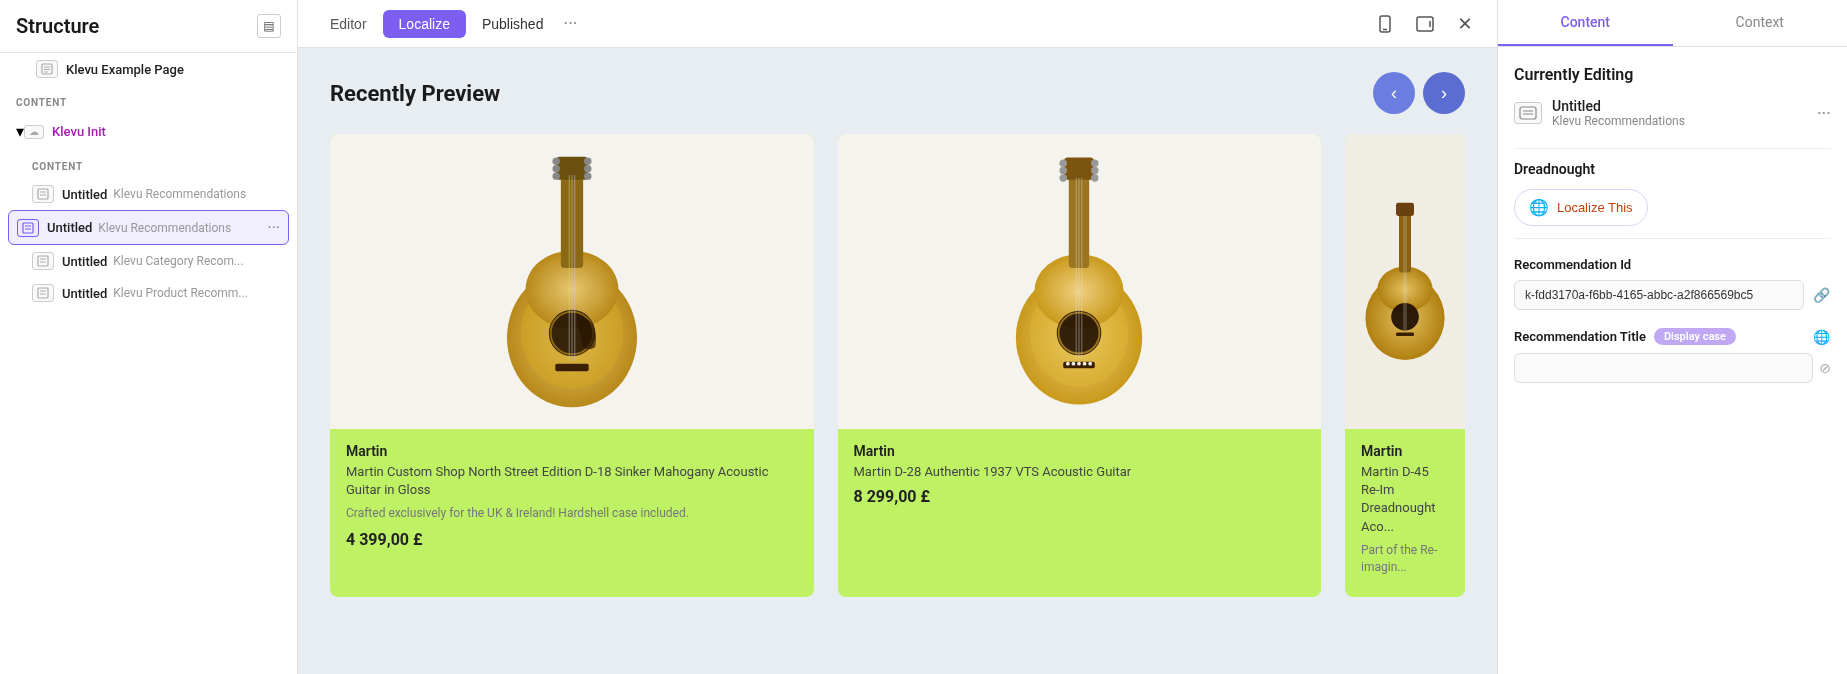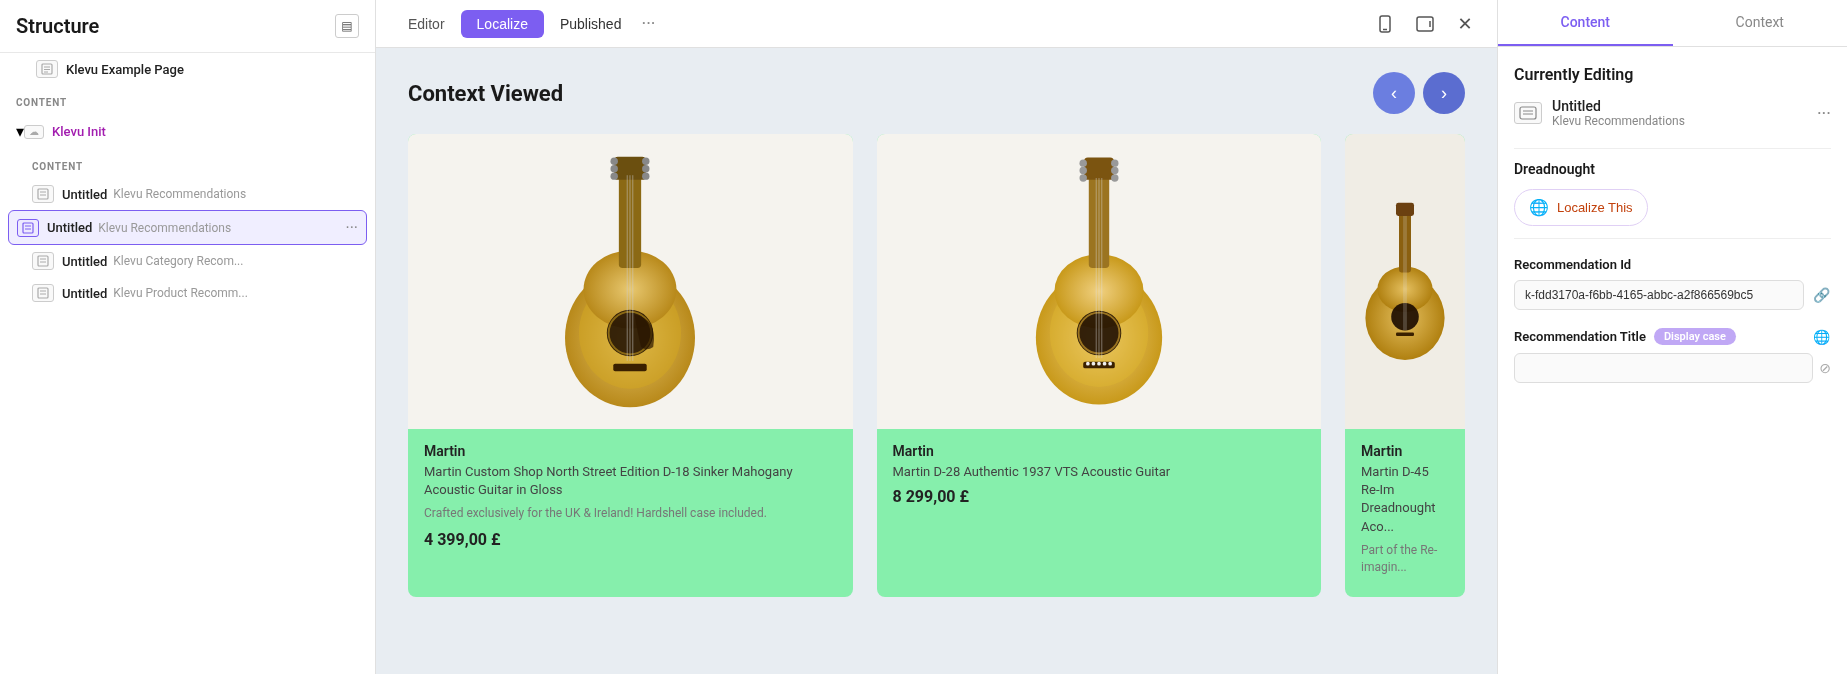--- a/index.html
+++ b/index.html
@@ -1,19 +1,19 @@
 <!DOCTYPE html>
 <html><head>
   <meta charset="utf-8">
   <style>
     * { box-sizing: border-box; margin: 0; padding: 0; }
     body { font-family: -apple-system, BlinkMacSystemFont, 'Segoe UI', Roboto, sans-serif; display: flex; height: 674px; overflow: hidden; background: #f5f5f5; }
 
     
-    .sidebar { width: 376px; background: #fff; border-right: 1px solid #e0e0e0; display: flex; flex-direction: column; flex-shrink: 0; }
+    .sidebar { width: 298px; background: #fff; border-right: 1px solid #e0e0e0; display: flex; flex-direction: column; flex-shrink: 0; }
     .sidebar-header { display: flex; align-items: center; justify-content: space-between; padding: 14px 16px; border-bottom: 1px solid #e8e8e8; }
     .sidebar-title { font-size: 20px; font-weight: 600; color: #1a1a1a; }
     .sidebar-toggle { width: 24px; height: 24px; border: 1px solid #ccc; border-radius: 3px; display: flex; align-items: center; justify-content: center; cursor: pointer; background: transparent; }
     .sidebar-toggle-icon { font-size: 12px; color: #555; }
     .section-label { font-size: 10px; font-weight: 700; color: #888; letter-spacing: 0.08em; padding: 12px 16px 6px 16px; }
     .tree-item { display: flex; align-items: center; padding: 7px 16px; cursor: pointer; position: relative; }
     .tree-item.selected { background: #f0eeff; border: 1.5px solid #7c5ef1; border-radius: 6px; margin: 0 8px; padding: 7px 8px; }
     .tree-item .chevron { width: 16px; height: 16px; display: flex; align-items: center; justify-content: center; margin-right: 4px; font-size: 10px; color: #555; }
     .tree-item .item-icon { width: 22px; height: 18px; border: 1px solid #ccc; border-radius: 3px; background: #f9f9f9; display: flex; align-items: center; justify-content: center; margin-right: 8px; flex-shrink: 0; }
     .tree-item .item-icon-sel { width: 22px; height: 18px; border: 1.5px solid #7c5ef1; border-radius: 3px; background: #ede9ff; display: flex; align-items: center; justify-content: center; margin-right: 8px; flex-shrink: 0; }
@@ -38,21 +38,21 @@
 
     .preview-area { flex: 1; background: #e8edf2; overflow-y: auto; padding: 24px 32px; position: relative; }
     .recently-viewed-header { display: flex; align-items: center; justify-content: space-between; margin-bottom: 20px; }
     .recently-viewed-title { font-size: 22px; font-weight: 700; color: #1a1a1a; }
     .nav-btns { display: flex; gap: 8px; }
     .nav-btn { width: 42px; height: 42px; border-radius: 50%; border: none; cursor: pointer; display: flex; align-items: center; justify-content: center; font-size: 18px; color: #fff; }
     .nav-btn.prev { background: #6b7ee0; }
     .nav-btn.next { background: #5b6dd0; }
 
     .products-grid { display: flex; gap: 24px; }
-    .product-card { background: #86efac; border-radius: 8px; overflow: hidden; flex: 1; display: flex; flex-direction: column; }
+    .product-card { background: #bef264; border-radius: 8px; overflow: hidden; flex: 1; display: flex; flex-direction: column; }
     .product-card.partial { flex: 0 0 120px; overflow: hidden; }
     .product-img-area { height: 295px; background: #f5f3ee; display: flex; align-items: center; justify-content: center; overflow: hidden; }
     .guitar-svg { width: 200px; height: 260px; }
     .product-info { padding: 14px 16px; }
     .product-brand { font-size: 14px; font-weight: 600; color: #222; margin-bottom: 4px; }
     .product-name { font-size: 13px; color: #444; margin-bottom: 6px; line-height: 1.4; }
     .product-desc { font-size: 12px; color: #777; margin-bottom: 8px; line-height: 1.4; }
     .product-price { font-size: 16px; font-weight: 700; color: #222; }
 
     
@@ -188,21 +188,21 @@
             <rect x="2" y="3" width="16" height="14" rx="2" stroke="#555" stroke-width="1.5"></rect>
             <line x1="15" y1="7" x2="15" y2="13" stroke="#555" stroke-width="1.5"></line>
           </svg>
       </button>
       <button class="icon-btn">✕</button>
     </div>
   </div>
 
   <div class="preview-area">
     <div class="recently-viewed-header">
-      <span class="recently-viewed-title">Context Viewed</span>
+      <span class="recently-viewed-title">Recently Preview</span>
       <div class="nav-btns">
         <button class="nav-btn prev">‹</button>
         <button class="nav-btn next">›</button>
       </div>
     </div>
 
     <div class="products-grid">
 
       <div class="product-card">
         <div class="product-img-area">

